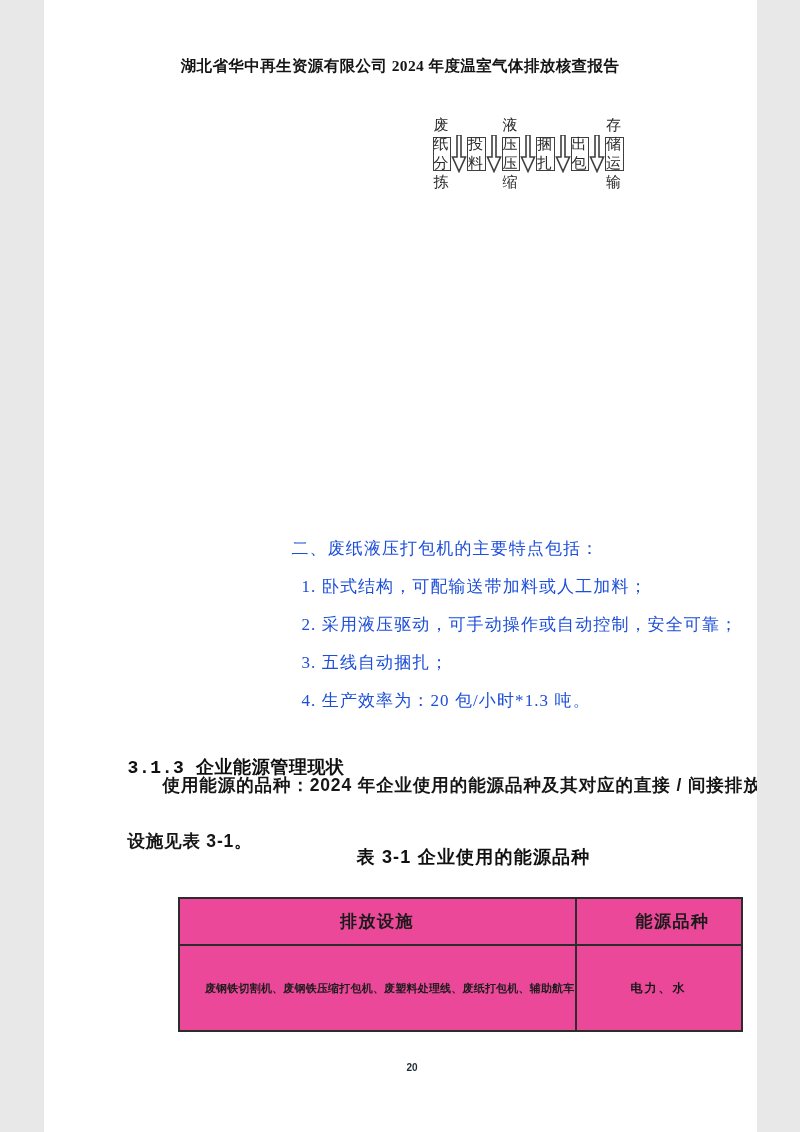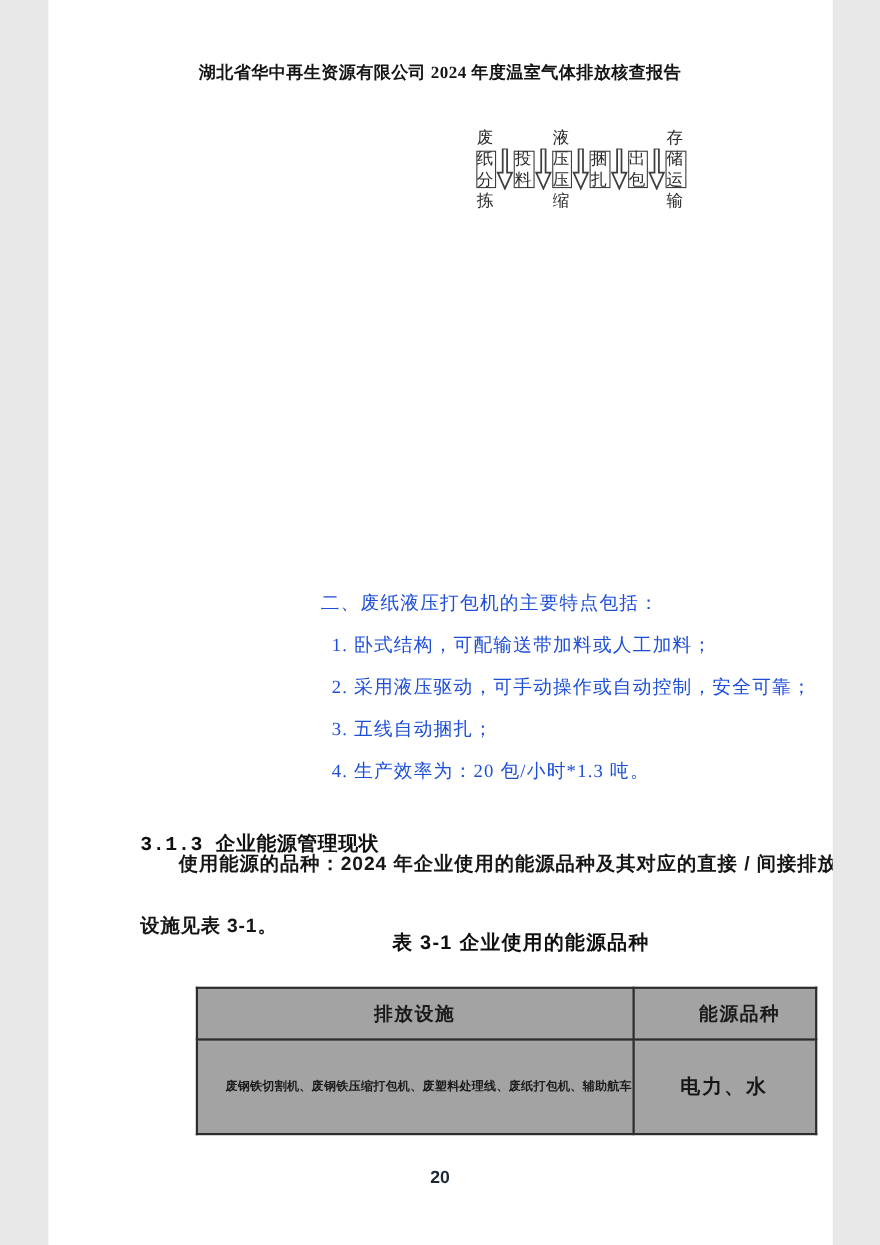--- a/index.html
+++ b/index.html
@@ -52,40 +52,40 @@
     position:absolute; top:845px; left:60px; width:740px; text-align:center;
     font-family:Liberation Sans, sans-serif;
     font-weight:bold; font-size:18px; letter-spacing:1.2px; color:#101010;
   }
   .energy-table {
     position:absolute; left:134px; top:897px;
     border-collapse:collapse; table-layout:fixed;
     font-family:"Liberation Sans","DejaVu Sans",sans-serif;
   }
   .energy-table th, .energy-table td {
-    border:2px solid #2c2c2c; background:#a3a3a3; text-align:center; padding:0;
+    border:2px solid #2c2c2c; background:#ec4899; text-align:center; padding:0;
   }
   .energy-table th {
     height:45px; font-size:17px; font-weight:bold;
     letter-spacing:1.5px; color:#1a1a1a;
   }
   .energy-table .col-facilities { width:395px; }
   .energy-table .col-energy     { width:136px;padding-left:28px; }
   .energy-table td.cell-facilities {
     height:84px; font-size:11px; font-weight:600;
     line-height:42px; letter-spacing:0.2px; color:#1c1c1c;text-align:right;
   }
   .energy-table td.cell-energy {
-    font-size:18px; font-weight:bold; letter-spacing:2px; color:#161616;
+    font-size:12px; font-weight:bold; letter-spacing:2px; color:#161616;
   }
   
   .page-number {
-    position:absolute; top:1062px; left:0; width:100%; text-align:center;
+    position:absolute; top:1062px; left:12px; width:100%; text-align:center;
     font-family:"Liberation Sans","DejaVu Sans",sans-serif;
-    font-size:16px; font-weight:bold; color:#1c2b3a;
+    font-size:10px; font-weight:bold; color:#1c2b3a;
   }
   .scan-artifact {
     position:absolute; left:770px; top:709px; width:3px; height:7px;
     background:#bdbdbd; border-radius:1px; opacity:0.7; transform:rotate(8deg);
   }
 </style>
 </head>
 <body>
 
 <div class="page">

